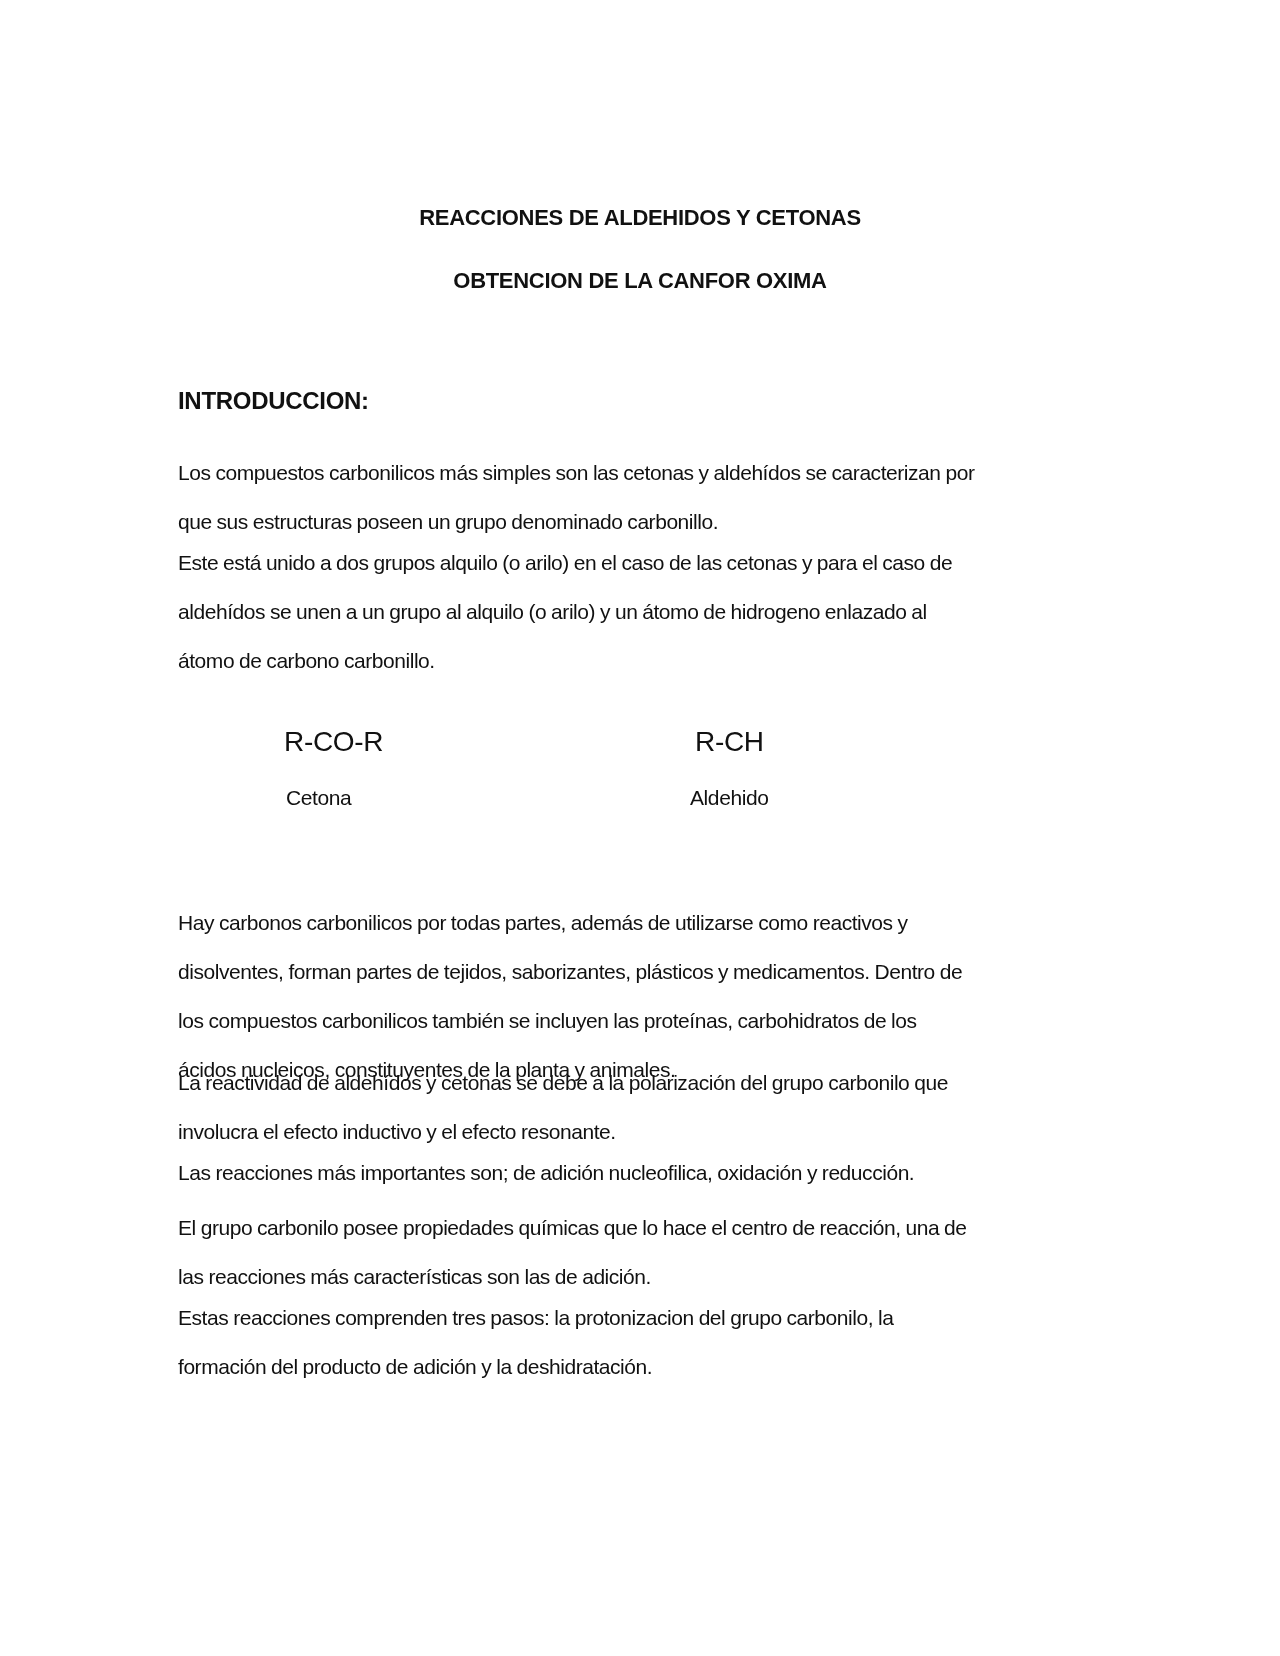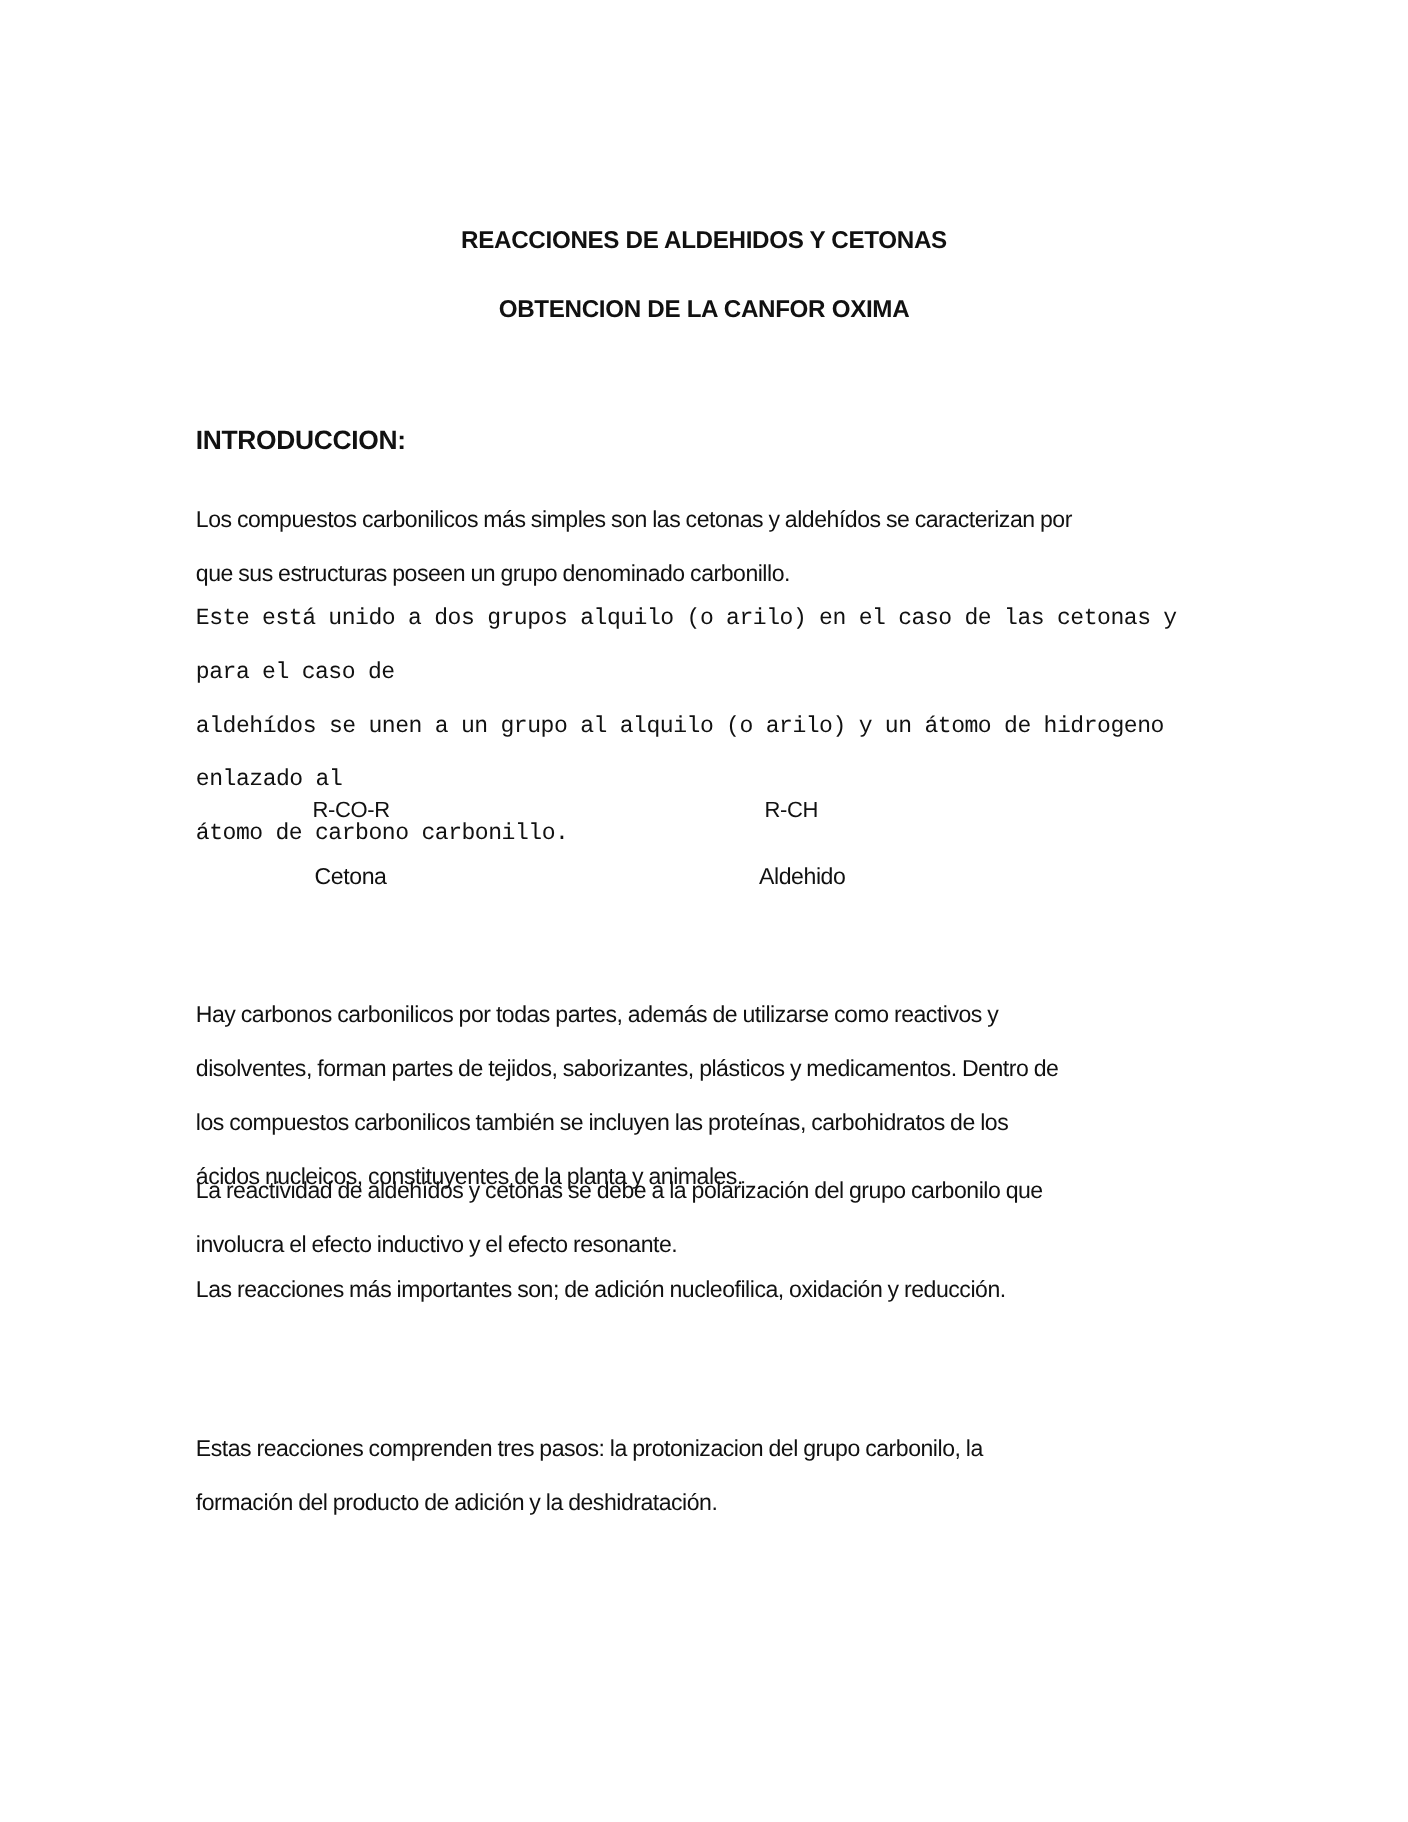--- a/index.html
+++ b/index.html
@@ -48,30 +48,30 @@
       left: 178px;
       width: 920px;
       font-size: 21px;
       line-height: 49px;
       letter-spacing: -0.45px;
       word-spacing: -0.5px;
       margin: 0;
       white-space: pre-line;
     }
     #p1 { top: 448px; }
-    #p2 { top: 538px; font-family: Liberation Mono, monospace; }
+    #p2 { top: 538px; }
     #p3 { top: 898px; }
     #p4 { top: 1058px; }
     #p5 { top: 1148px; }
     #p6 { top: 1203px; }
     #p7 { top: 1293px; }
 
     .formula {
       position: absolute;
-      font-size: 20px;
+      font-size: 28px;
       letter-spacing: -0.3px;
       margin: 0;
     }
     #formula-ketone { left: 284px; top: 726px; }
     #formula-aldehyde { left: 695px; top: 726px; }
     .formula-label {
       position: absolute;
       font-size: 21px;
       letter-spacing: -0.4px;
       margin: 0;
@@ -103,15 +103,17 @@
     <p id="label-aldehyde" class="formula-label">Aldehido</p>
   </div>
 
   <p id="p3" class="para">Hay carbonos  carbonilicos  por todas partes, además de utilizarse  como reactivos y
 disolventes, forman partes de tejidos, saborizantes, plásticos y medicamentos. Dentro de
 los compuestos carbonilicos  también se incluyen las proteínas, carbohidratos  de los
 ácidos nucleicos, constituyentes  de la planta y animales.</p>
   <p id="p4" class="para">La reactividad de aldehídos  y cetonas se debe a la polarización del grupo carbonilo  que
 involucra  el efecto inductivo y el efecto resonante.</p>
   <p id="p5" class="para">Las reacciones más importantes son;  de adición nucleofilica, oxidación y reducción.</p>
+  <p id="p6" class="para">El grupo carbonilo posee  propiedades químicas que lo hace el centro de reacción, una de
+las reacciones más características  son las de adición.</p>
   <p id="p7" class="para">Estas reacciones comprenden tres pasos: la protonizacion del grupo carbonilo, la
 formación del producto de adición  y la deshidratación.</p>
 </div>
 
 </body></html>

